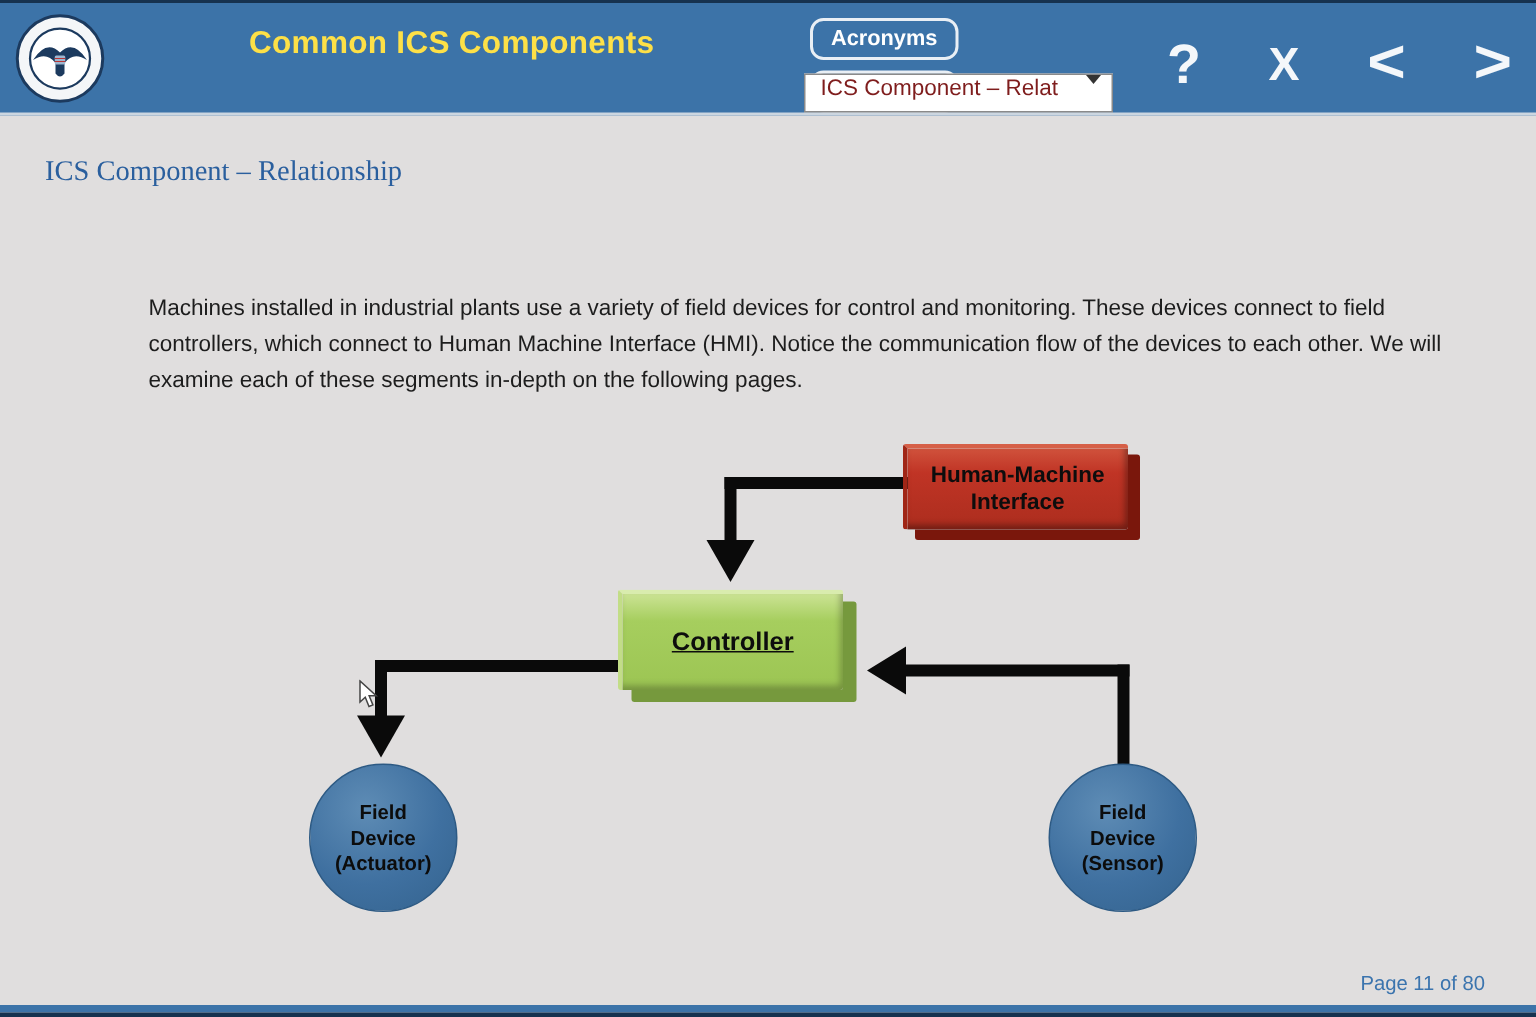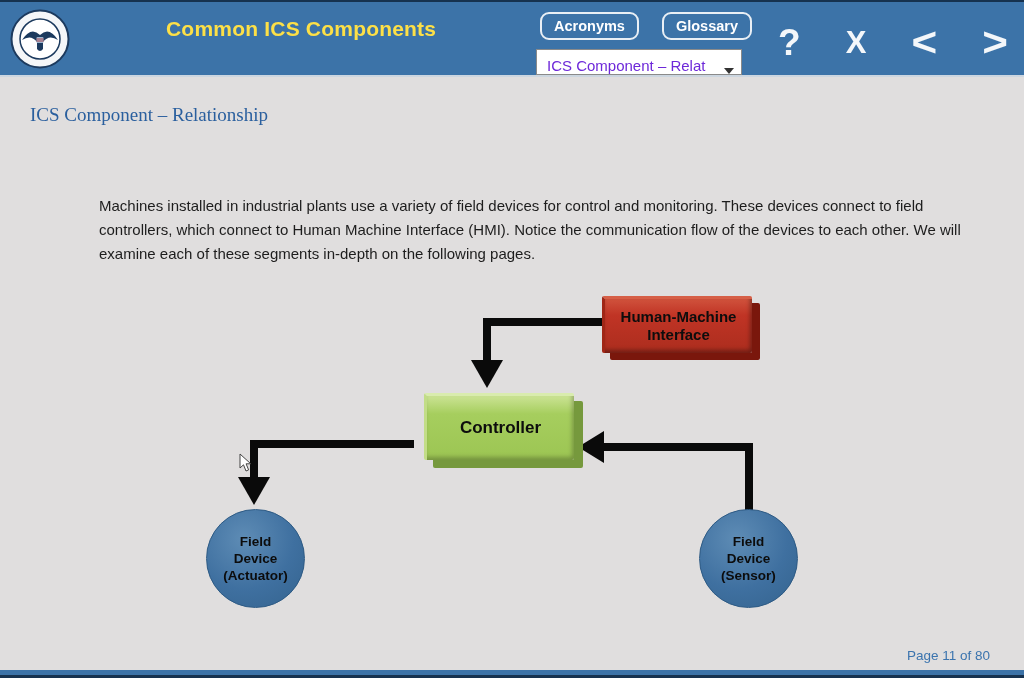--- a/index.html
+++ b/index.html
@@ -10,28 +10,28 @@
 
   
   .top-strip { position:absolute; left:0; top:0; width:1024px; height:2px;
                background:var(--navy-strip,#16324f); }
   .header { position:absolute; left:0; top:2px; width:1024px; height:75px;
             background:var(--header-blue,#3c73a8);
             border-bottom:2px solid var(--header-line,#ccd6e0); }
   .logo { position:absolute; left:10px; top:7px; width:60px; height:60px; }
   .app-title { position:absolute; left:166px; top:15px; color:#fde047;
                font-size:21px; font-weight:bold; letter-spacing:.2px; }
-  .hdr-buttons { position:absolute; left:540px; top:10px; display:flex; gap:23px; }
+  .hdr-buttons { position:absolute; left:540px; top:10px; display:flex; gap:7px;flex-direction:column; }
   .hdr-btn { background:transparent; color:#fff; font-weight:bold; font-size:14.5px;
              font-family:"Liberation Sans",sans-serif;
              border:2px solid #e9eff5; border-radius:9px; padding:4px 12px; cursor:pointer; }
   .dropdown { position:absolute; left:536px; top:47px; width:206px; height:26px;
               background:#fff; border:1px solid var(--dropdown-border,#8a8a8a);
-              display:flex; align-items:flex-end; padding:0 7px 0 10px;
-              font-size:15px; color:#6d28d9; cursor:pointer; }
+              display:flex; align-items:flex-start; padding:0 7px 0 10px;
+              font-size:15px; color:#7f1d1d; cursor:pointer; }
   .dropdown .chev { margin-left:auto; width:0; height:0;
                     border-left:5px solid transparent; border-right:5px solid transparent;
                     border-top:6px solid #333; }
   .nav-icons { position:absolute; left:778px; top:12px; width:230px; height:56px;
                display:flex; align-items:center; justify-content:space-between; }
   .nav-icons span { color:#f4f7fa; font-weight:bold; cursor:pointer; line-height:1; }
   .icon-help   { font-size:37px; }
   .icon-exit   { font-size:31px; }
   .icon-back, .icon-forward { font-size:44px; transform:scaleY(.92); }
 
@@ -53,24 +53,24 @@
   .arrow-left { border-top:16px solid transparent; border-bottom:16px solid transparent;
                 border-right:26px solid var(--edge-black,#0a0a0a); }
 
   .box3d { position:absolute; display:flex; align-items:center; justify-content:center;
            text-align:center; font-weight:bold; color:#0d0d0d; white-space:pre-line;
            border-radius:2px; }
   .box-hmi { left:602px; top:296px; width:150px; height:57px; font-size:15px; line-height:18px;
              background:linear-gradient(180deg,#d0523c 0%, var(--hmi-red,#c03425) 30%, #ac2d1e 100%);
              border-top:3px solid #d65f47; border-left:3px solid #a02616;
              box-shadow:8px 7px 0 var(--hmi-depth,#7a170c), inset -2px -3px 4px rgba(0,0,0,.35); }
-  .box-controller { left:424px; top:393px; width:150px; height:67px; font-size:17px;
+  .box-controller { left:412px; top:393px; width:150px; height:67px; font-size:17px;
              background:linear-gradient(180deg,#cbe394 0%, var(--controller-green,#a6ce5e) 28%, #9cc553 100%);
              border-top:3px solid #d9ecae; border-left:3px solid #c2dd87;
-             box-shadow:9px 8px 0 var(--controller-depth,#76993d), inset -2px -3px 4px rgba(0,0,0,.25); }
+             box-shadow:9px 8px 0 var(--controller-depth,#76993d), inset -2px -3px 4px rgba(0,0,0,.25);text-decoration:underline; }
 
   .sphere { position:absolute; width:99px; height:99px; border-radius:50%;
             display:flex; align-items:center; justify-content:center; text-align:center;
             font-weight:bold; font-size:13.5px; line-height:17px; color:#0c0c0c;
             white-space:pre-line;
             background:radial-gradient(circle at 38% 30%, #5e8cb5 0%, var(--device-blue,#3f70a0) 55%, #34638e 100%);
             border:1px solid #2d5a84; }
   .sphere::before { content:""; position:absolute; left:11px; top:13px;
             width:99px; height:99px; border-radius:50%;
             background:var(--device-shadow,#2f5b83); z-index:-1; }

